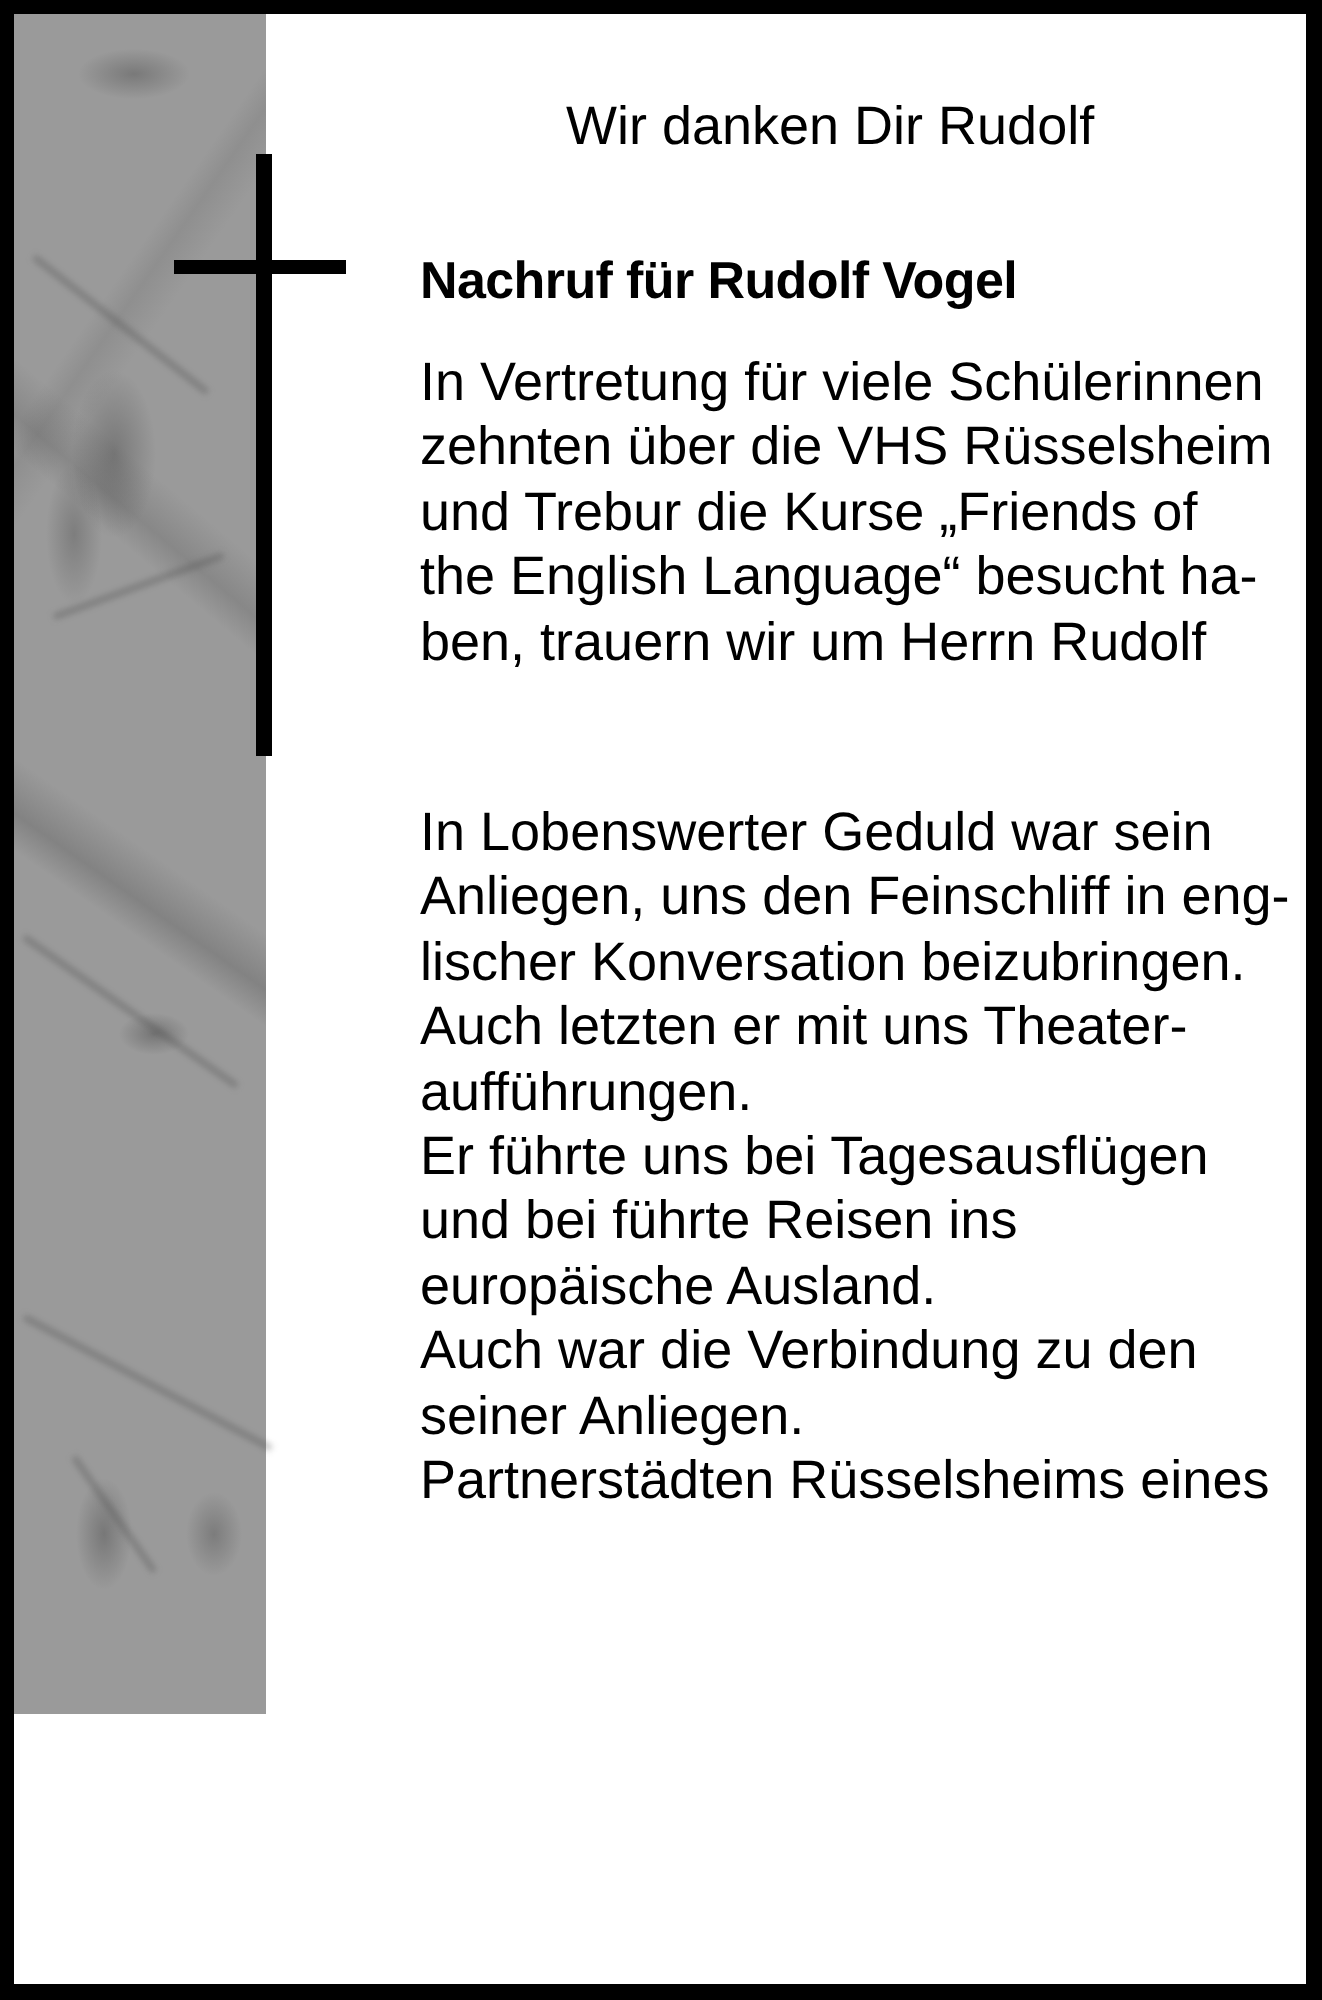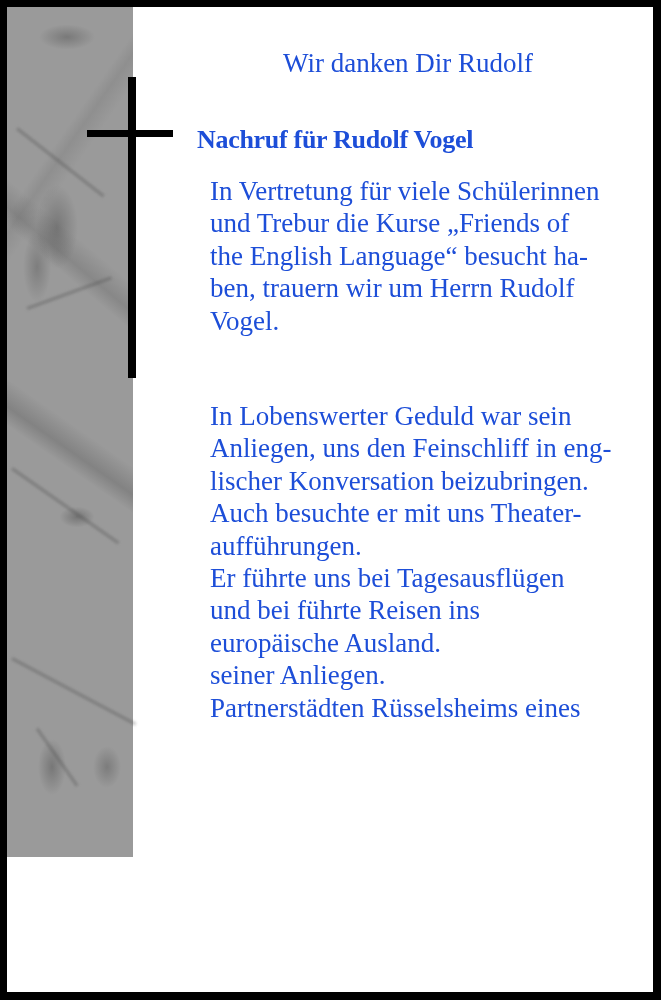--- a/index.html
+++ b/index.html
@@ -55,32 +55,32 @@
     .cross-horizontal {
       position: absolute;
       left: 80px;
       top: 123px;
       width: 86px;
       height: 7px;
       background: #000;
     }
     .text {
       position: absolute;
-      font-family: Liberation Serif, serif;
-      color: #1d4ed8;
+      font-family: Liberation Sans, sans-serif;
+      color: #000000;
     }
     .tagline {
       left: 276px;
       top: 40px;
       font-size: 27px;
       line-height: 32px;
       white-space: nowrap;
     }
     .headline {
-      left: 190px;
+      left: 203px;
       top: 117px;
       font-size: 26px;
       line-height: 32px;
       font-weight: bold;
       white-space: nowrap;
       letter-spacing: -0.3px;
     }
     .paragraph {
       left: 203px;
       font-size: 27px;
@@ -116,33 +116,34 @@
 
   <div class="cross-vertical"></div>
   <div class="cross-horizontal"></div>
 
   <div class="text tagline">Wir danken Dir Rudolf</div>
 
   <div class="text headline">Nachruf für Rudolf Vogel</div>
 
   <div class="text paragraph p1">
     <span class="line">In Vertretung für viele Schülerinnen</span>
+    <span class="line">zehnten über die VHS Rüsselsheim</span>
     <span class="line">und Trebur die Kurse „Friends of</span>
     <span class="line">the English Language“ besucht ha-</span>
     <span class="line">ben, trauern wir um Herrn Rudolf</span>
-    <span class="line">Vogel.</span>
   </div>
 
   <div class="text paragraph p2">
     <span class="line">In Lobenswerter Geduld war sein</span>
     <span class="line">Anliegen, uns den Feinschliff in eng-</span>
     <span class="line">lischer Konversation beizubringen.</span>
-    <span class="line">Auch besuchte er mit uns Theater-</span>
+    <span class="line">Auch letzten er mit uns Theater-</span>
     <span class="line">aufführungen.</span>
     <span class="line">Er führte uns bei Tagesausflügen</span>
     <span class="line">und bei führte Reisen ins</span>
     <span class="line">europäische Ausland.</span>
+    <span class="line">Auch war die Verbindung zu den</span>
     <span class="line">seiner Anliegen.</span>
     <span class="line">Partnerstädten Rüsselsheims eines</span>
   </div>
 
 
 </div>
 
 </body></html>

